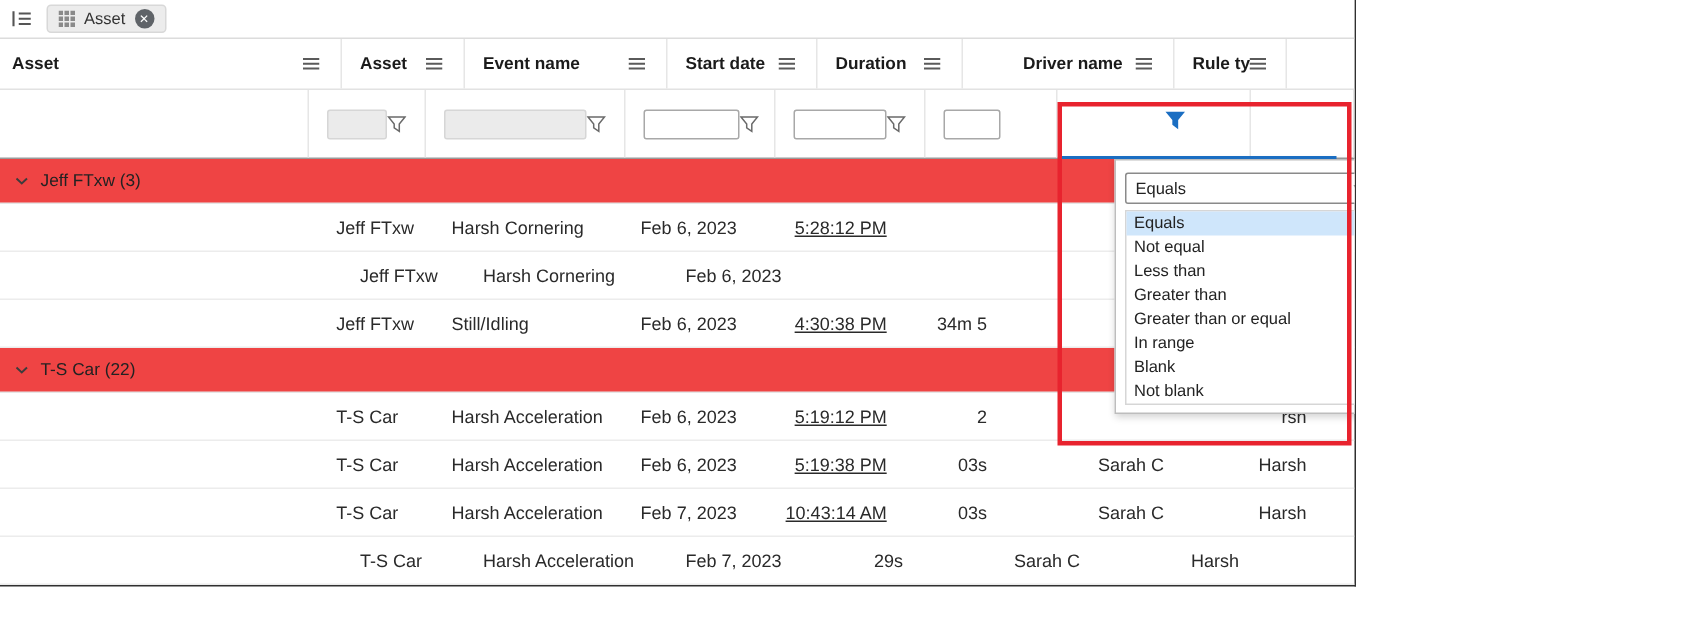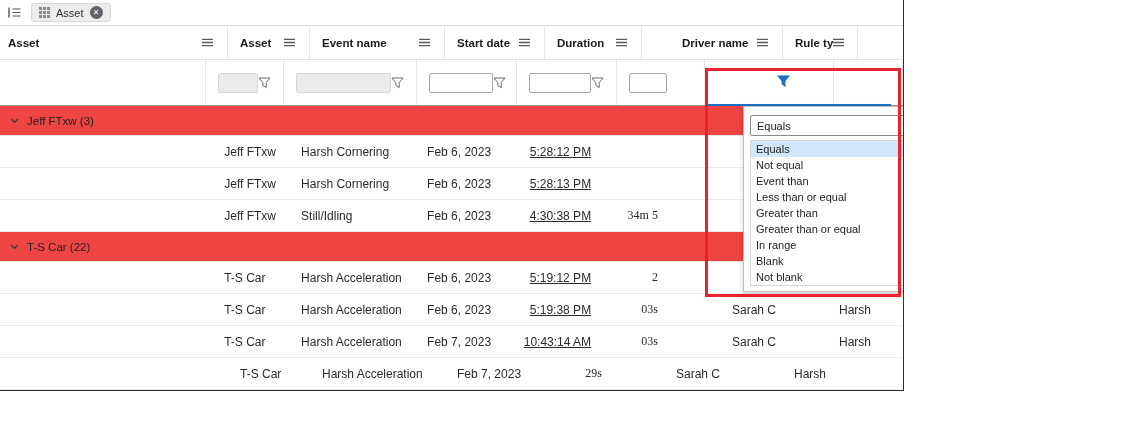--- a/index.html
+++ b/index.html
@@ -44,21 +44,21 @@
 
   
   .grouprow { height:30px; display:flex; align-items:center; gap:8px;
     padding-left:10px; border-bottom:1px solid #e6e6e6; font-size:11.5px;
     color:#222; background:#ef4444; }
   .row { height:32px; display:flex; align-items:center;
     border-bottom:1px solid #ececec; font-size:12px; color:#2a2a2a; }
   .row .cell { padding-left:12px; white-space:nowrap; overflow:hidden; height:100%;
     display:flex; align-items:center; }
   .row .c4 { justify-content:flex-end; padding-left:0; padding-right:14px;text-decoration:underline; }
-  .row .c5 { justify-content:flex-end; padding-left:0; padding-right:40px;font-family:Liberation Serif, serif; }
+  .row .c5 { justify-content:flex-end; padding-left:0; padding-right:40px; }
   .row .c6 { padding-left:6px; }
   .row .c7 { justify-content:flex-end; padding-left:0; padding-right:32px; }
 
   
   .active-underline { position:absolute; left:707px; top:104px; width:184px;
     height:2px; background:var(--accent,#1b6ec2); z-index:6; }
 
   
   .fpanel { position:absolute; left:712px; top:106px; width:178px;
     background:#fff; border:1px solid #bdbdbd; box-shadow:0 2px 5px rgba(0,0,0,.18);
@@ -229,21 +229,20 @@
         <div class="cell c4">5:28:12 PM</div>
         <div class="cell c5"></div>
         <div class="cell c6"></div>
         <div class="cell c7"></div>
       </div>
       <div class="row">
         <div class="cell c0"></div>
         <div class="cell c1">Jeff FTxw</div>
         <div class="cell c2">Harsh Cornering</div>
         <div class="cell c3">Feb 6, 2023</div>
-        <div class="cell c4">5:28:13 PM</div>
         <div class="cell c5"></div>
         <div class="cell c6"></div>
         <div class="cell c7"></div>
       </div>
       <div class="row">
         <div class="cell c0"></div>
         <div class="cell c1">Jeff FTxw</div>
         <div class="cell c2">Still/Idling</div>
         <div class="cell c3">Feb 6, 2023</div>
         <div class="cell c4">4:30:38 PM</div>
@@ -303,22 +302,21 @@
   <div class="active-underline"></div>
 
   <div class="fpanel">
     <div class="combo">
       <span>Equals</span>
       <span class="combo-arrow">▼</span>
     </div>
     <div class="flist" id="optList">
         <div class="fopt sel">Equals</div>
         <div class="fopt">Not equal</div>
-        <div class="fopt">Event than</div>
-        <div class="fopt">Less than or equal</div>
+        <div class="fopt">Less than</div>
         <div class="fopt">Greater than</div>
         <div class="fopt">Greater than or equal</div>
         <div class="fopt">In range</div>
         <div class="fopt">Blank</div>
         <div class="fopt">Not blank</div>
       </div>
   </div>
 
   <div class="annot"></div>
 

